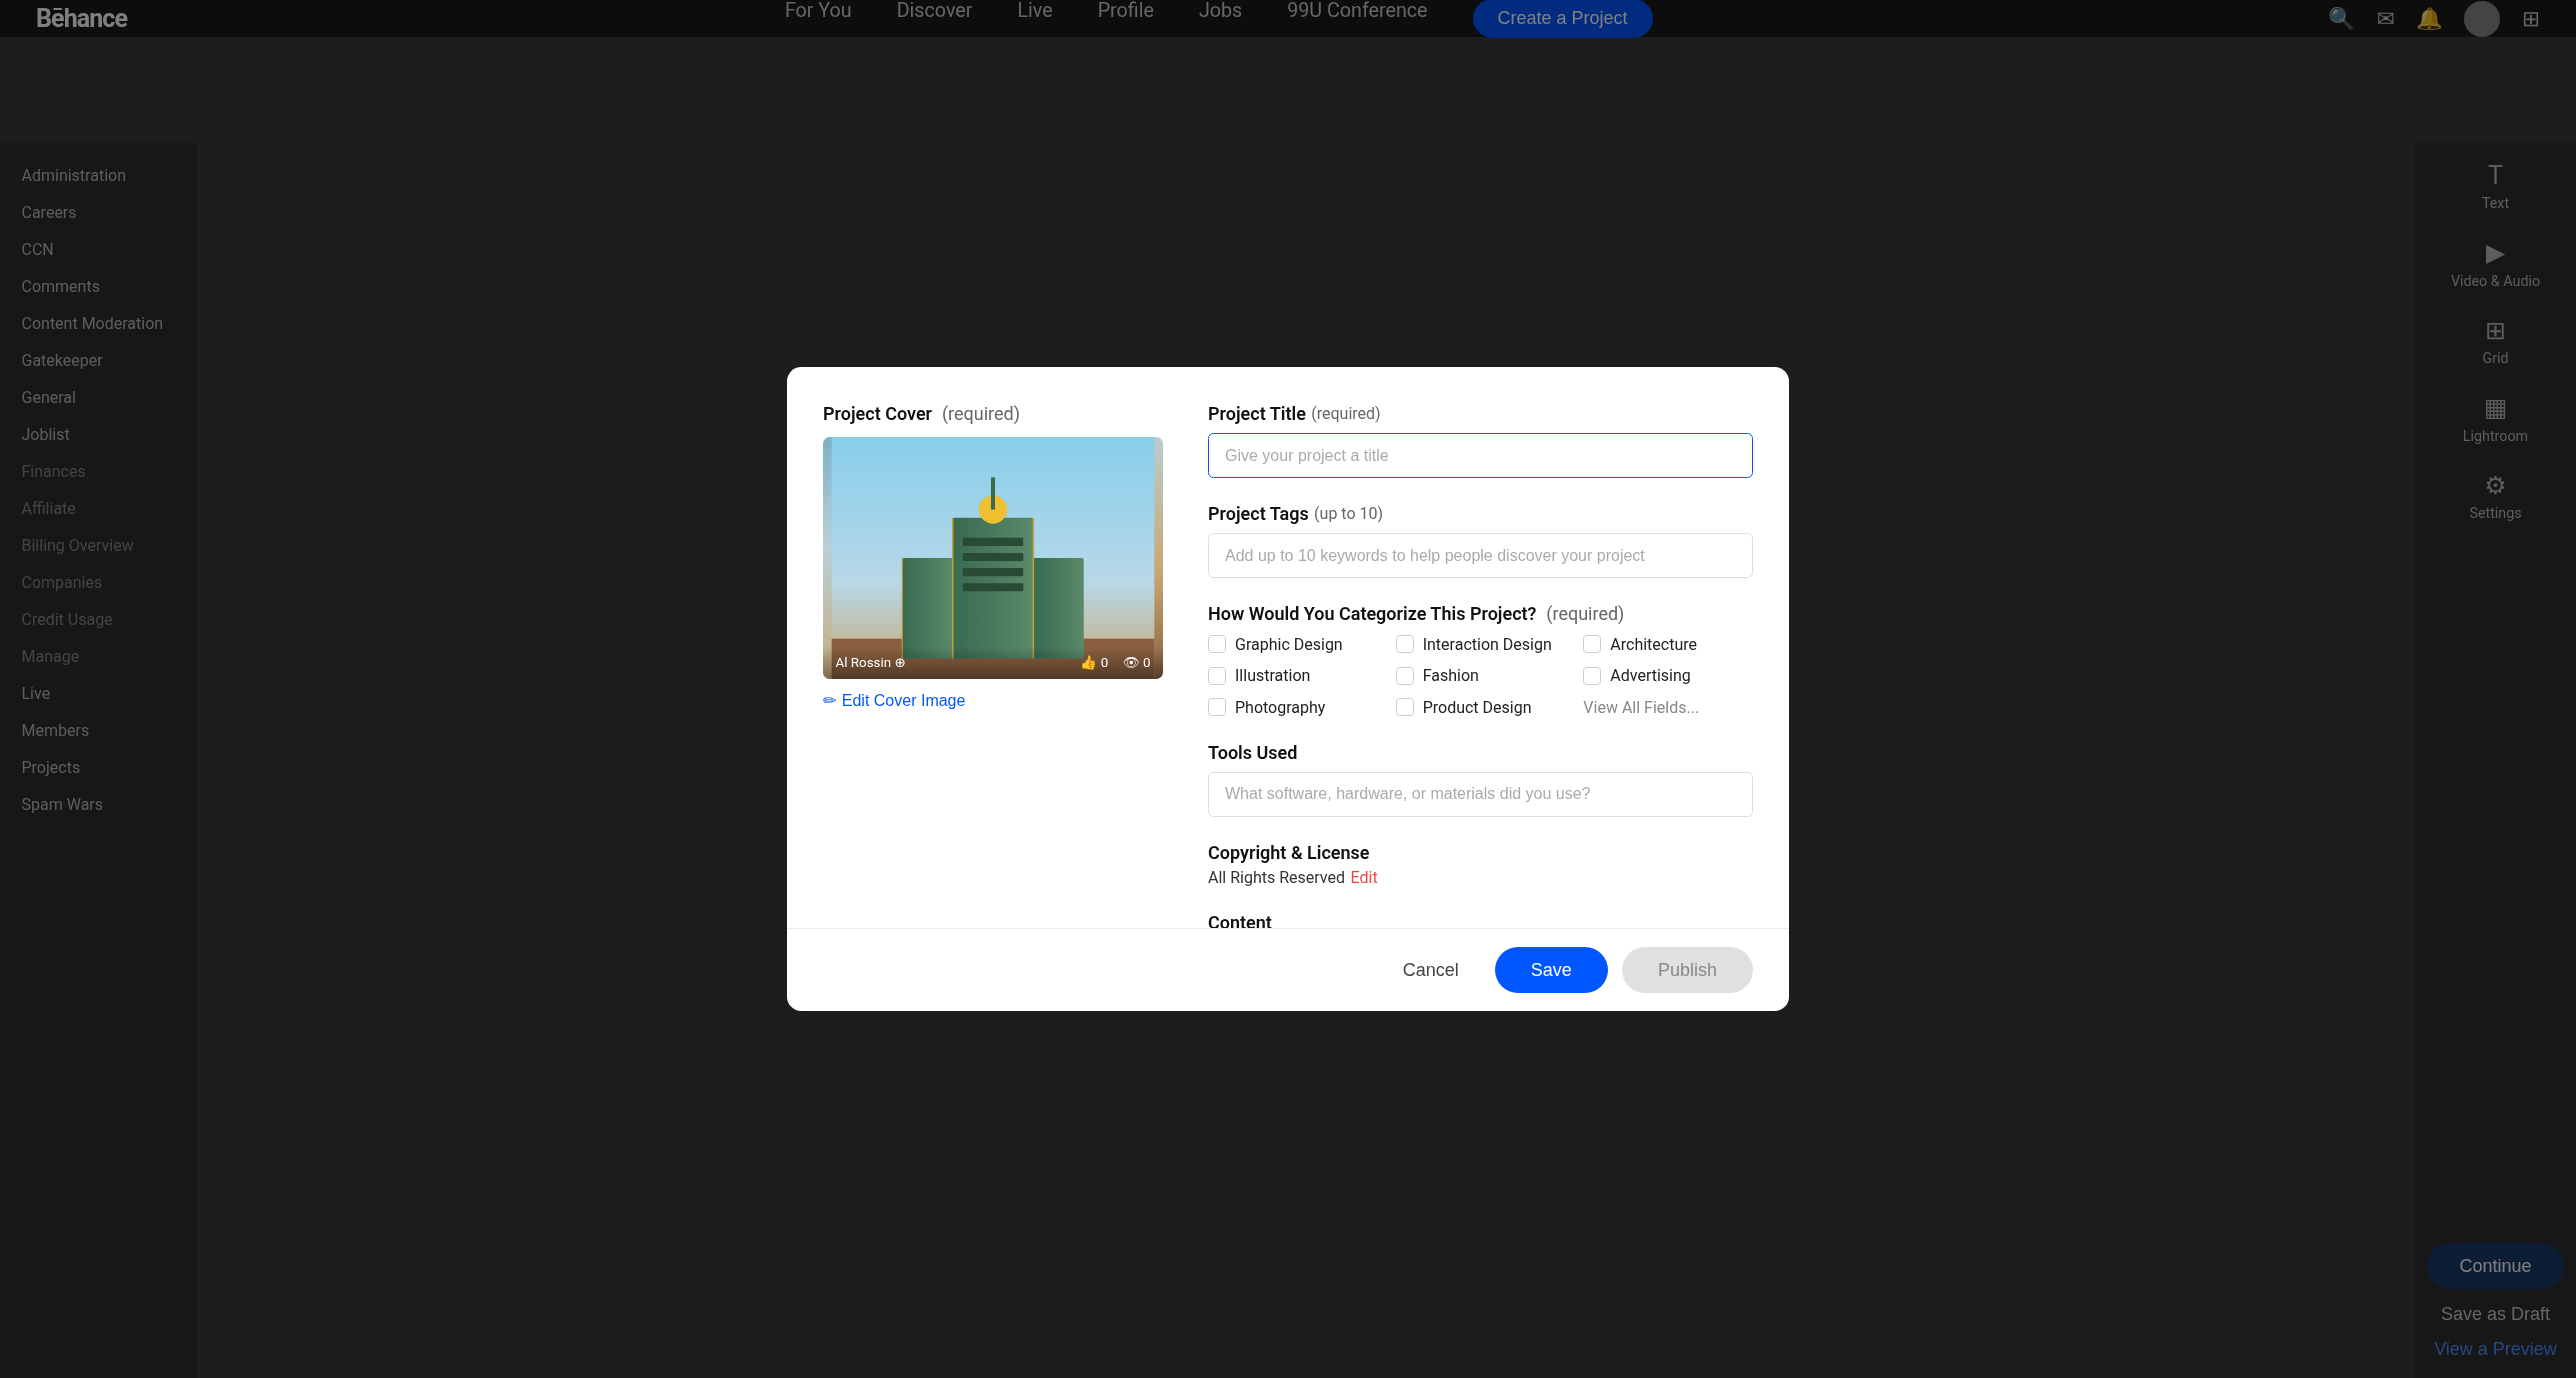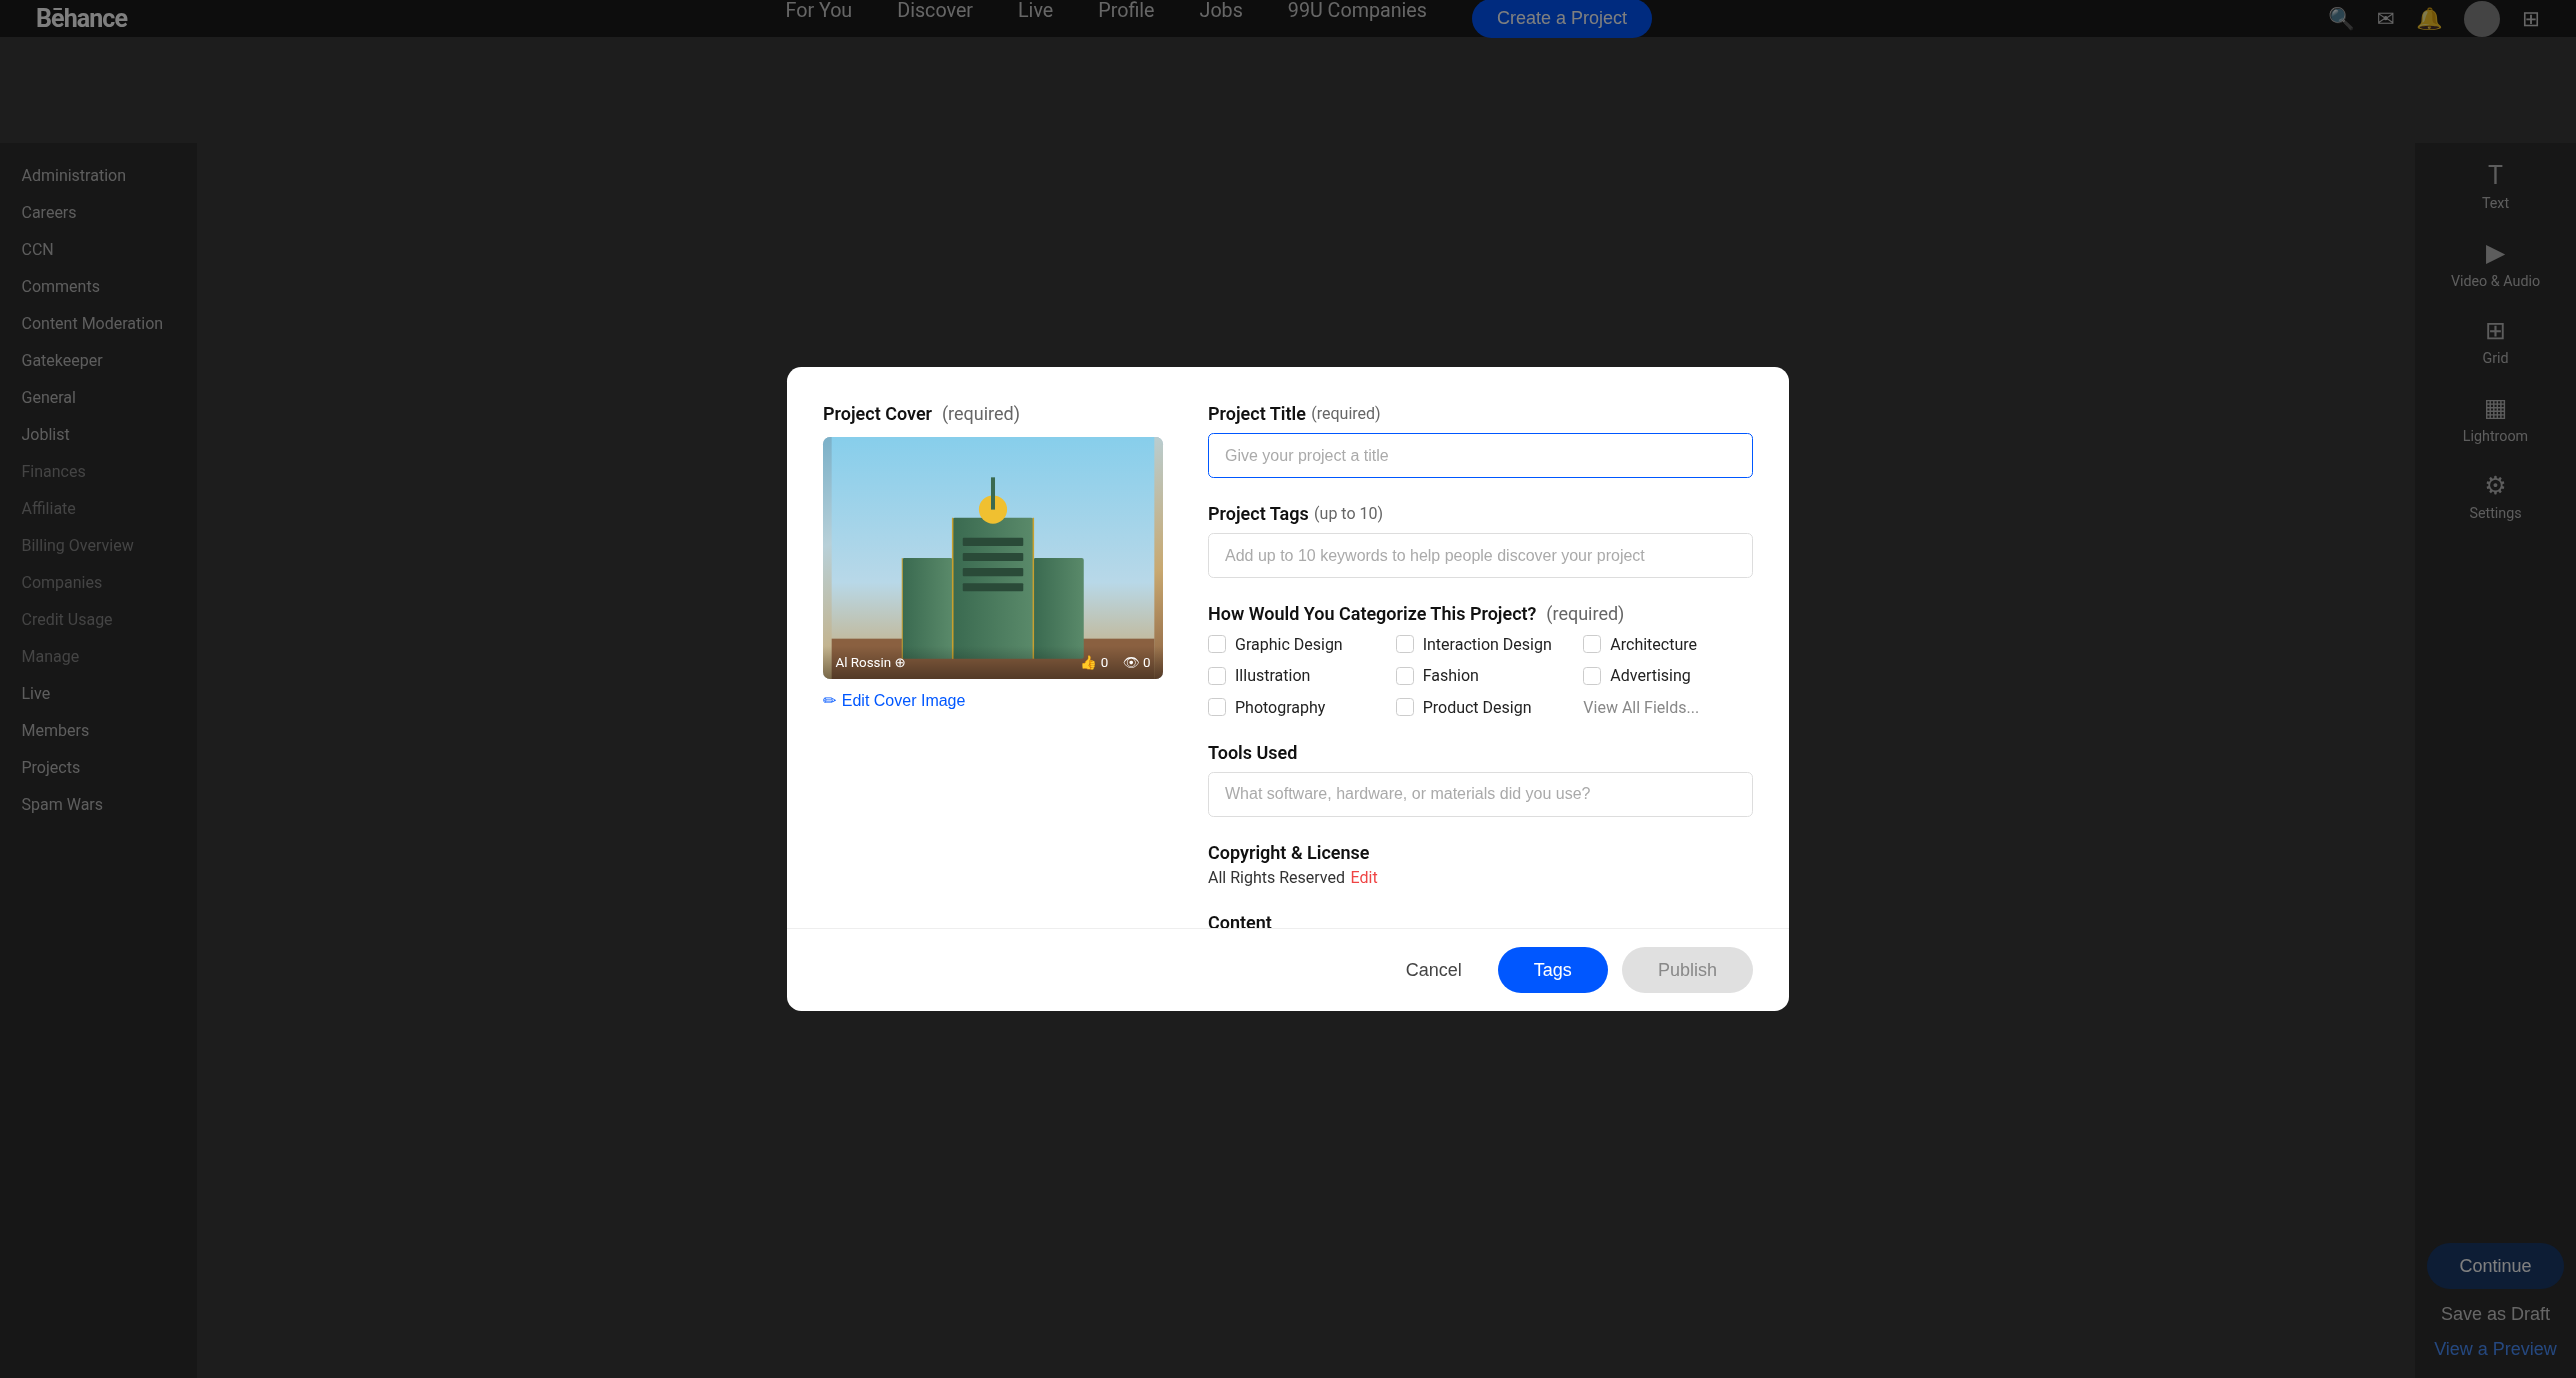--- a/index.html
+++ b/index.html
@@ -404,21 +404,21 @@
 <div class="bg-chrome"></div>
 
 <div class="top-nav">
   <span class="nav-logo">Bēhance</span>
   <div class="nav-links">
     <a class="nav-link">For You</a>
     <a class="nav-link">Discover</a>
     <a class="nav-link">Live</a>
     <a class="nav-link">Profile</a>
     <a class="nav-link">Jobs</a>
-    <a class="nav-link">99U Companies</a>
+    <a class="nav-link">99U Conference</a>
     <button class="nav-create-btn">Create a Project</button>
   </div>
   <div class="nav-icons">
     <span class="nav-icon">🔍</span>
     <span class="nav-icon">✉</span>
     <span class="nav-icon">🔔</span>
     <div class="nav-avatar"></div>
     <span class="nav-icon">⊞</span>
   </div>
 </div>
@@ -613,18 +613,18 @@
 
         <div class="form-group">
           <div class="content-label">Content</div>
         </div>
 
       </div>
     </div>
 
     <div class="modal-footer">
       <button class="btn-cancel">Cancel</button>
-      <button class="btn-save">Tags</button>
+      <button class="btn-save">Save</button>
       <button class="btn-publish">Publish</button>
     </div>
   </div>
 </div>
 
 
 </body></html>

